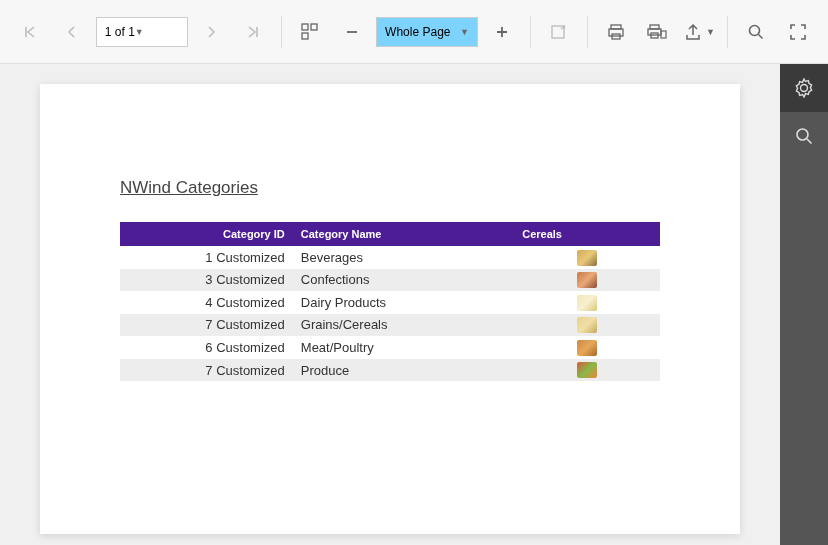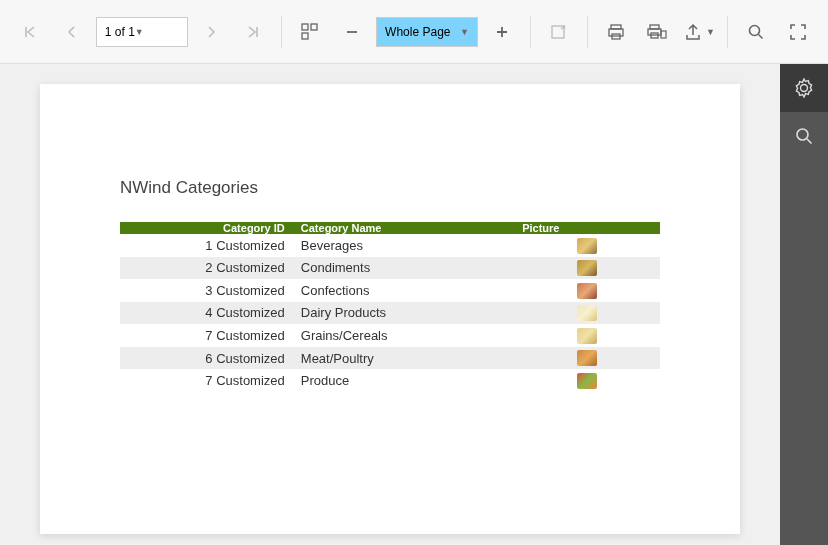--- a/index.html
+++ b/index.html
@@ -64,31 +64,32 @@
   background: #fff;
   box-shadow: 0 2px 8px rgba(0,0,0,0.12);
   padding: 94px 80px 40px 80px;
   position: relative;
 }
 .report-title {
   font-size: 17px;
   color: #444;
   font-weight: normal;
   margin-bottom: 24px;
+  text-decoration: underline;
 }
 .report-table {
   width: 100%;
   border-collapse: collapse;
   font-size: 11px;
 }
 .report-table thead th {
-  background: #4d7c0f;
+  background: #4c1d95;
   color: #fff;
   font-weight: bold;
-  padding: 0 8px;
+  padding: 6px 8px;
   text-align: left;
   font-size: 11px;
 }
 .report-table thead th:first-child { text-align: right; width: 32%; }
 .report-table thead th:nth-child(2) { width: 41%; }
 .report-table thead th:nth-child(3) { width: 27%; }
 .report-table tbody tr:nth-child(even) { background: #ededed; }
 .report-table tbody td {
   padding: 3px 8px;
   color: #333;
@@ -216,33 +217,28 @@
 
 <div class="main">
   <div class="viewer">
     <div class="page">
       <div class="report-title">NWind Categories</div>
       <table class="report-table">
         <thead>
           <tr>
             <th>Category ID</th>
             <th>Category Name</th>
-            <th>Picture</th>
+            <th>Cereals</th>
           </tr>
         </thead>
         <tbody>
             <tr>
               <td>1 Customized</td>
               <td>Beverages</td>
               <td class="pic-cell"><span class="pic-thumb" style="background: linear-gradient(135deg, rgb(212, 168, 90), rgb(232, 200, 120), rgb(139, 111, 62));"></span></td>
-            </tr>
-            <tr>
-              <td>2 Customized</td>
-              <td>Condiments</td>
-              <td class="pic-cell"><span class="pic-thumb" style="background: linear-gradient(135deg, rgb(184, 146, 63), rgb(216, 184, 96), rgb(122, 90, 42));"></span></td>
             </tr>
             <tr>
               <td>3 Customized</td>
               <td>Confections</td>
               <td class="pic-cell"><span class="pic-thumb" style="background: linear-gradient(135deg, rgb(199, 122, 74), rgb(232, 168, 120), rgb(139, 74, 46));"></span></td>
             </tr>
             <tr>
               <td>4 Customized</td>
               <td>Dairy Products</td>
               <td class="pic-cell"><span class="pic-thumb" style="background: linear-gradient(135deg, rgb(240, 232, 184), rgb(248, 240, 208), rgb(216, 200, 120));"></span></td>

